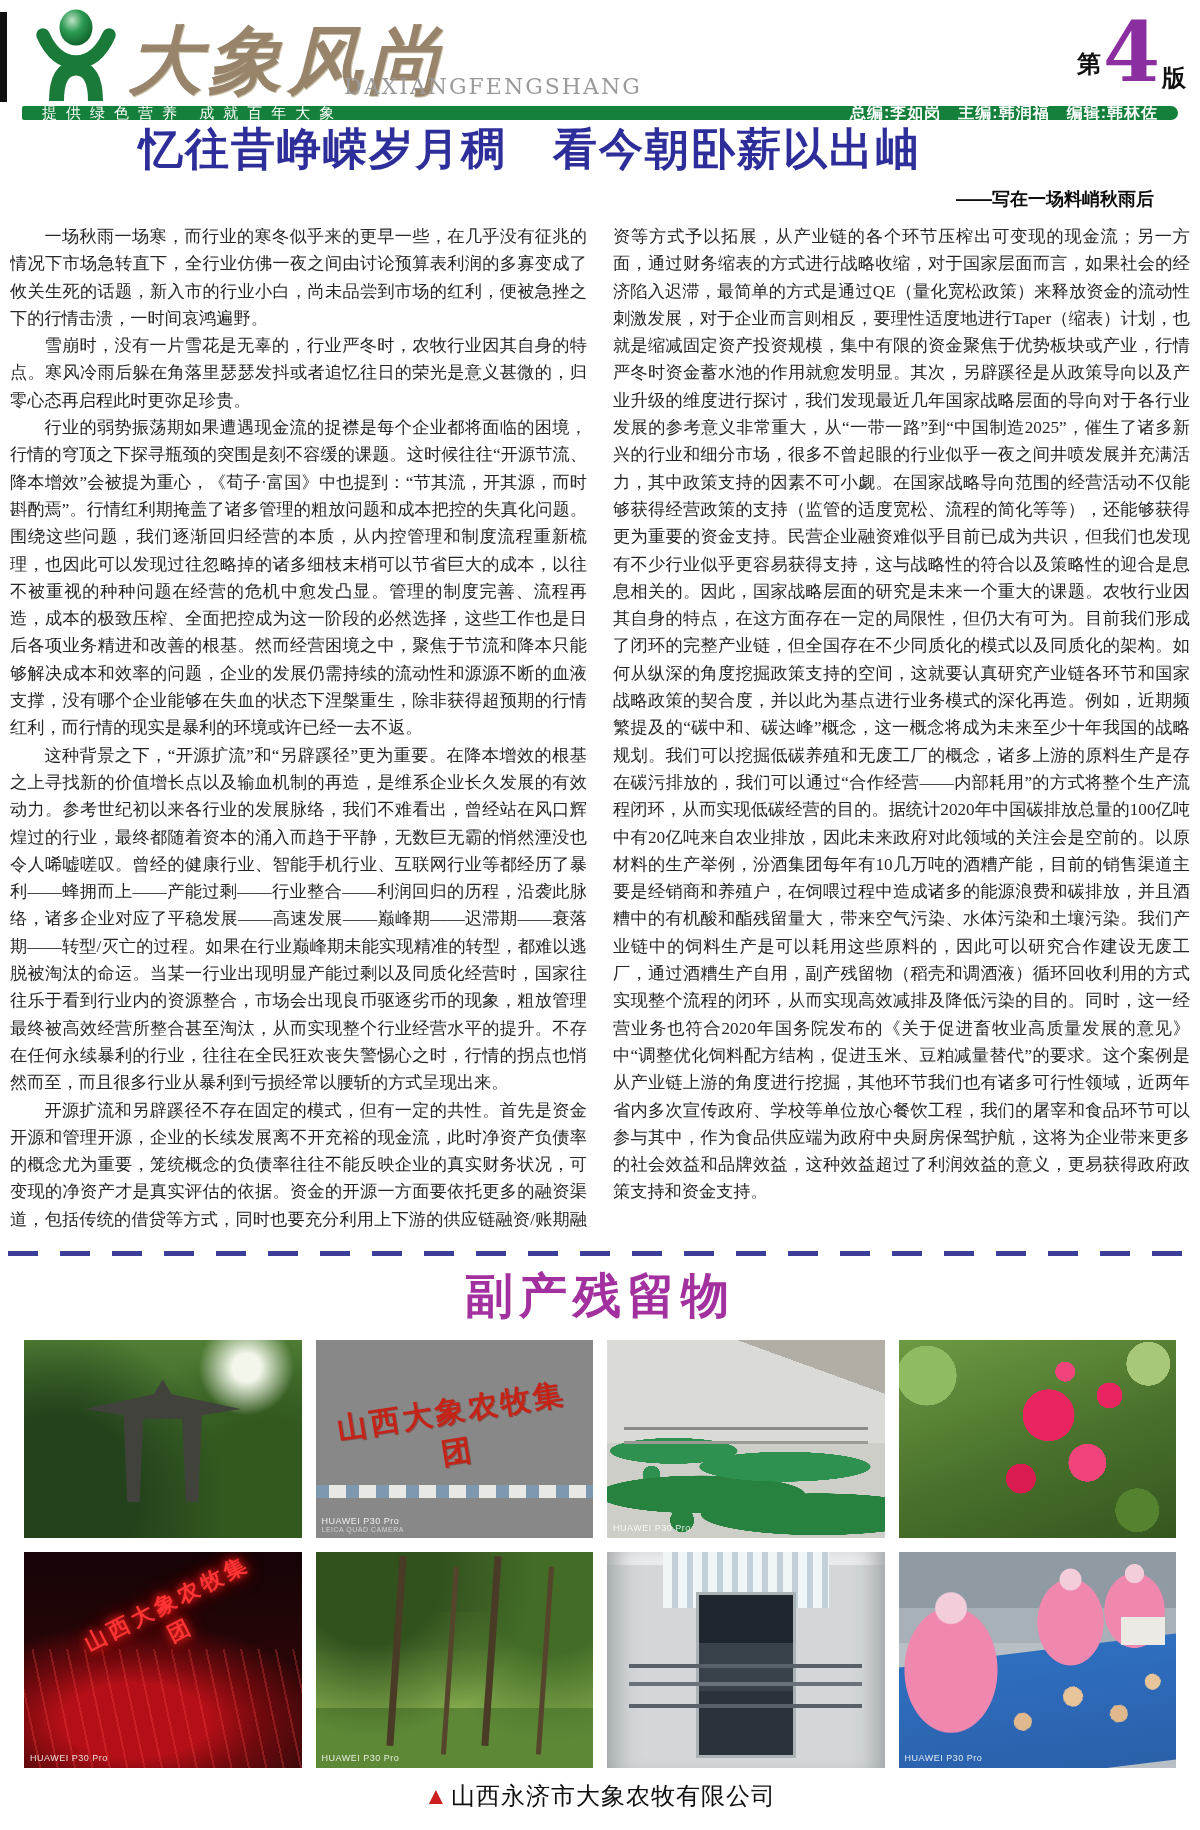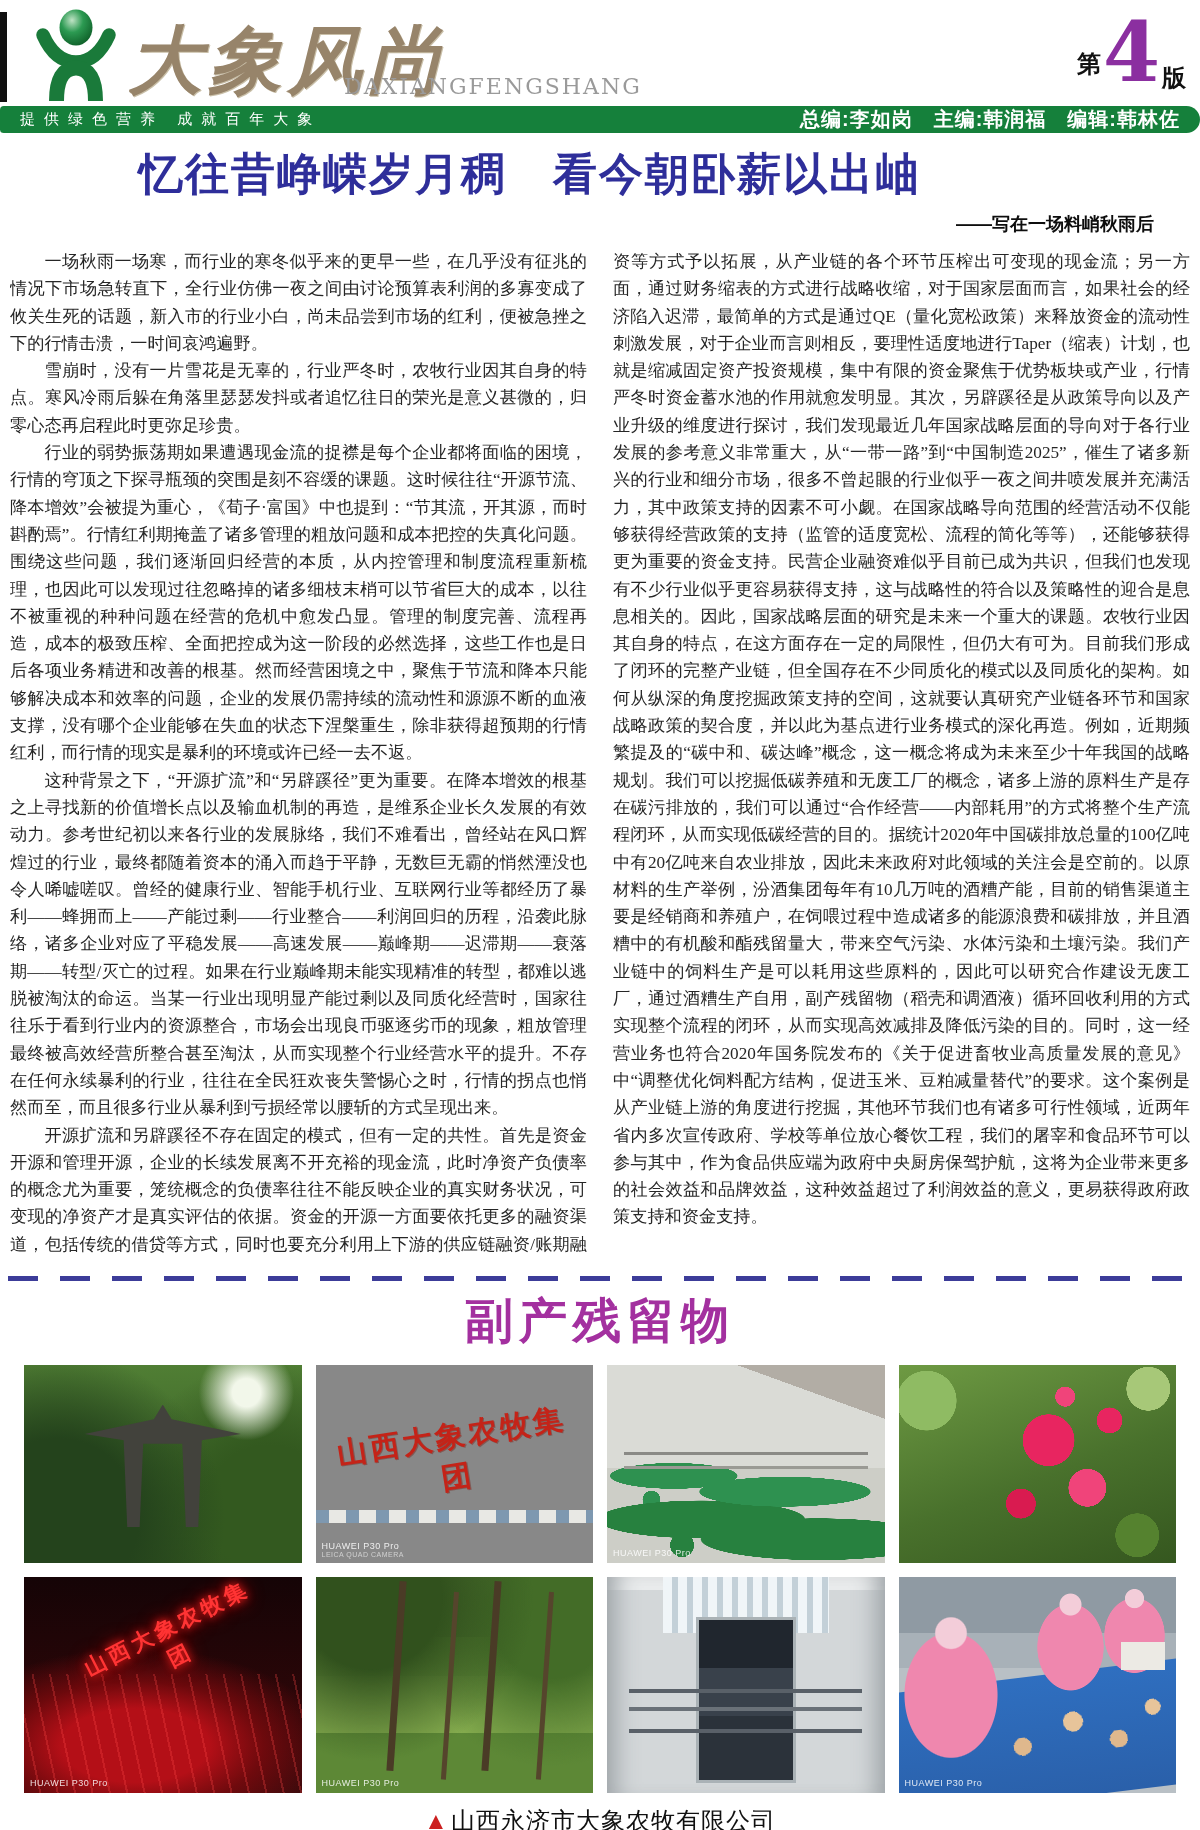--- a/index.html
+++ b/index.html
@@ -11,27 +11,27 @@
   .paper-name{position:absolute;left:128px;top:12px;font-size:74px;font-weight:bold;font-style:italic;
     color:#97846a;letter-spacing:6px;font-family:"DejaVu Serif", serif;text-shadow:1px 1px 0 #c9bfa8;}
   .paper-pinyin{position:absolute;left:344px;top:74px;font-size:22px;color:#9a9a9a;
     letter-spacing:2px;font-family:"DejaVu Serif", serif;}
   .edition{position:absolute;right:14px;top:10px;display:flex;align-items:flex-start;}
   .edition .pre{font-size:24px;color:#111;margin-top:38px;font-weight:bold;}
   .edition .num{font-size:82px;line-height:84px;font-weight:bold;color:#8b2fa0;
     font-family:"DejaVu Serif", serif;margin:0 2px;}
   .edition .suf{font-size:24px;color:#111;margin-top:52px;font-weight:bold;}
   
-  .green-bar{margin:0 0;height:27px;background:#15803b;border-radius:4px 14px 14px 4px;
+  .green-bar{margin:0 22px;height:14px;background:#15803b;border-radius:4px 14px 14px 4px;
     display:flex;justify-content:space-between;align-items:center;color:#fff;
     padding:0 20px;font-family:"Liberation Sans", sans-serif;}
   .green-bar .slogan{font-size:15px;letter-spacing:9px;}
-  .green-bar .staff{font-size:20px;font-weight:bold;letter-spacing:1px;}
-  
-  .headline{margin-top:12px;text-align:center;padding-right:140px;color:#2e2e9a;font-size:44px;
+  .green-bar .staff{font-size:16px;font-weight:bold;letter-spacing:1px;}
+  
+  .headline{margin-top:0;text-align:center;padding-right:140px;color:#2e2e9a;font-size:44px;
     font-weight:bold;font-family:"Liberation Sans", sans-serif;letter-spacing:2px;}
   .subtitle{margin-top:8px;text-align:right;padding-right:46px;font-size:18px;font-weight:bold;
     color:#0d0d0d;font-family:"Liberation Sans", sans-serif;}
   
   .article{margin:12px 10px 0 10px;height:1012px;column-count:2;column-gap:26px;column-fill:auto;
     overflow:hidden;font-size:17.2px;line-height:27.3px;text-align:justify;color:#262626;}
   .article p{margin:0;text-indent:2em;}
   
   .dash-sep{margin:16px 8px 0 8px;height:5px;
     background:repeating-linear-gradient(90deg,#3c3c99 0 30px,transparent 30px 52px);}

